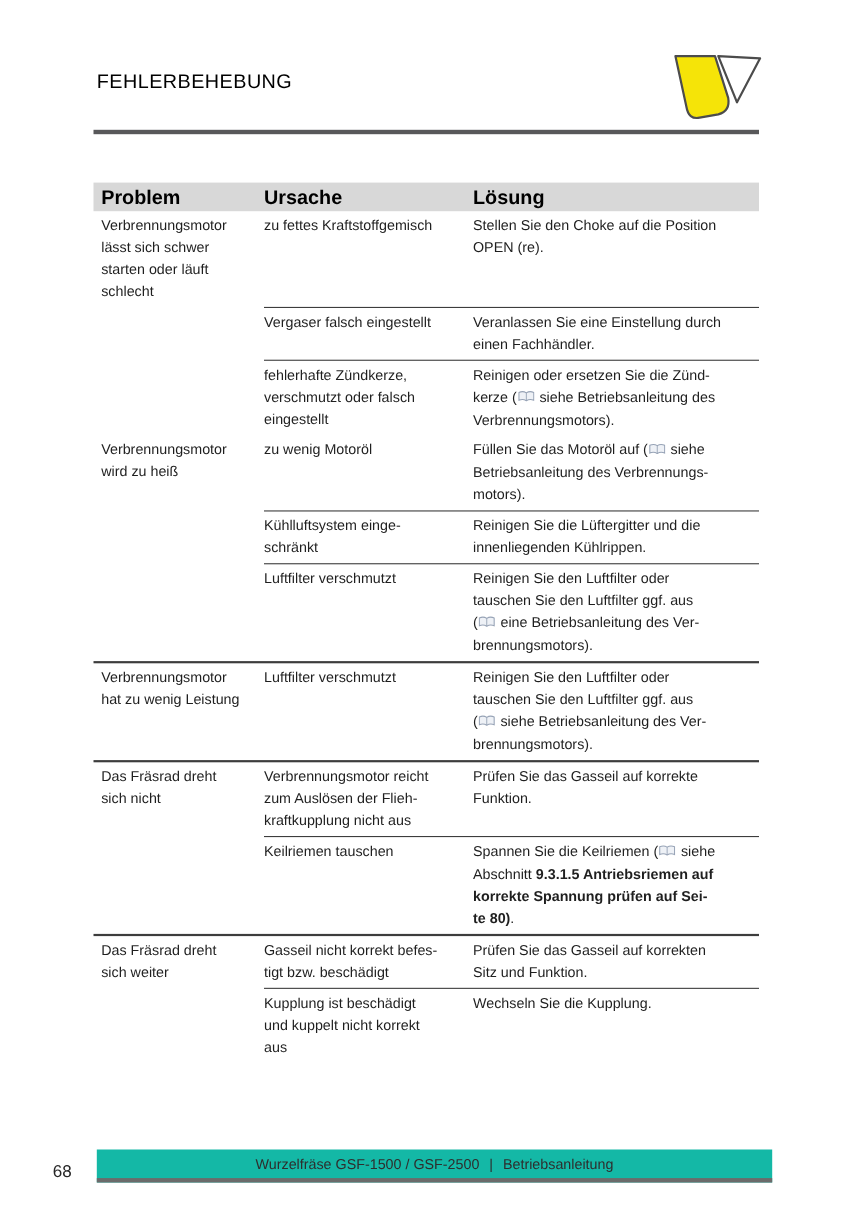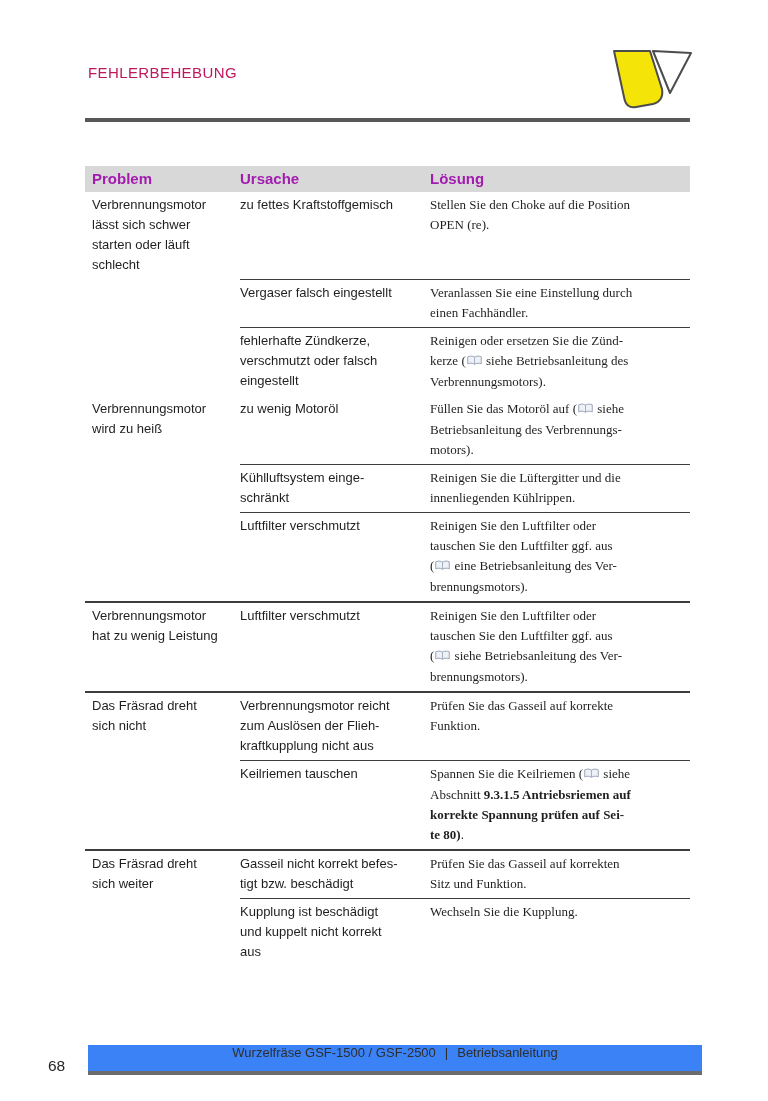--- a/index.html
+++ b/index.html
@@ -11,23 +11,23 @@
     width: 768px;
     height: 1101px;
     background: #ffffff;
     overflow: hidden;
   }
 
   .doc-header-title {
     position: absolute;
     left: 88px;
     top: 64px;
-    font-size: 15px;
+    font-size: 18px;
     letter-spacing: 0.4px;
-    color: #be185d;
+    color: #000000;
   }
 
   .brand-logo {
     position: absolute;
     left: 606px;
     top: 47px;
     width: 96px;
     height: 68px;
   }
 
@@ -51,36 +51,36 @@
     line-height: 20px;
     color: #1f1f1f;
   }
   table.trouble col.c1 { width: 155px; }
   table.trouble col.c2 { width: 190px; }
   table.trouble col.c3 { width: 260px; }
 
   table.trouble thead th {
     background: #d8d8d8;
     font-weight: bold;
-    color: #a21caf;
+    color: #000000;
     text-align: left;
     padding: 3px 0 3px 0;
-    font-size: 15px;
+    font-size: 18px;
   }
   table.trouble th.col-problem, table.trouble td.col-problem {
     padding-left: 7px;
     padding-right: 8px;
   }
 
   table.trouble td {
     vertical-align: top;
     padding: 3px 10px 4px 0;
     white-space: pre-line;
   }
-  table.trouble td.col-solution { padding-right: 4px; font-family: Liberation Serif, serif; }
+  table.trouble td.col-solution { padding-right: 4px; }
 
   tr.div-partial td.col-cause,
   tr.div-partial td.col-solution { border-top: 1.5px solid #3d3d3d; }
   tr.div-full td { border-top: 2px solid #3d3d3d; }
 
   .book-icon-svg {
     display: inline-block;
     vertical-align: -1px;
     margin: 0 1px;
   }
@@ -92,24 +92,24 @@
     font-size: 15.5px;
     color: #262626;
   }
 
   .footer-bar {
     position: absolute;
     left: 88px;
     top: 1045px;
     width: 614px;
     height: 30px;
-    background: #3b82f6;
+    background: #14b8a6;
     border-bottom: 4px solid #6b6b6b;
     display: flex;
-    align-items: flex-start;
+    align-items: center;
     justify-content: center;
     font-size: 13px;
     color: #2e2e2e;
   }
   .footer-bar .sep { padding: 0 9px; }
 </style>
 </head>
 <body>
 
 <div class="page">

